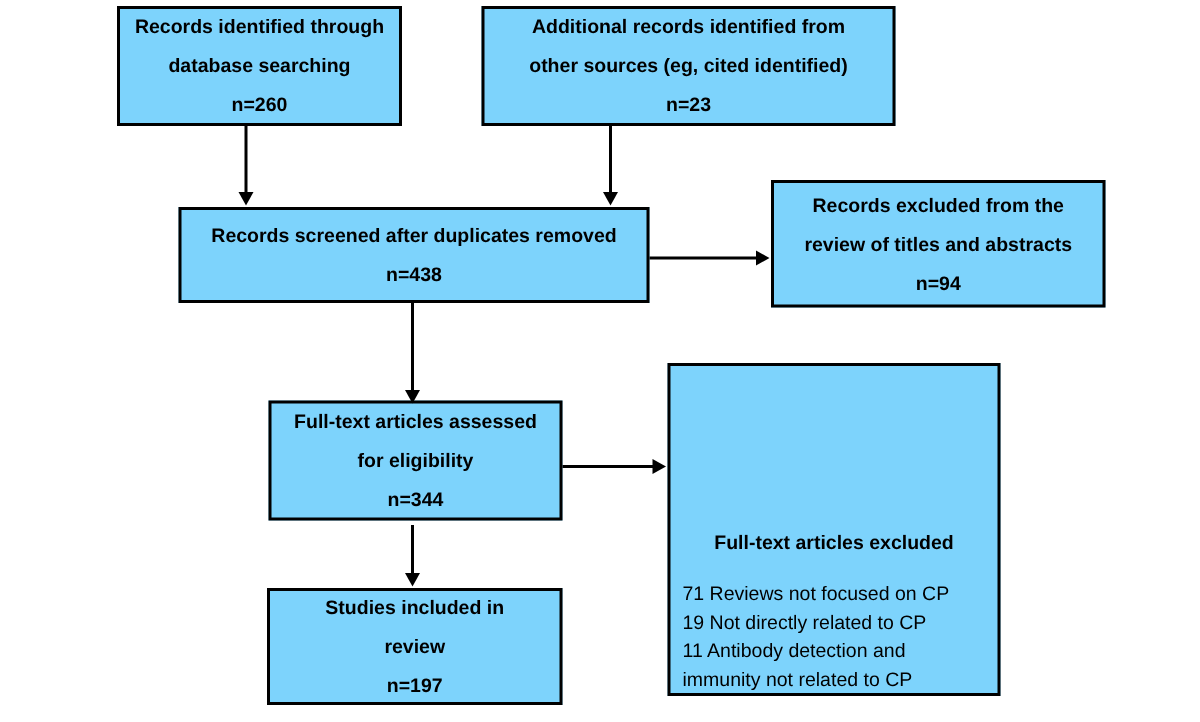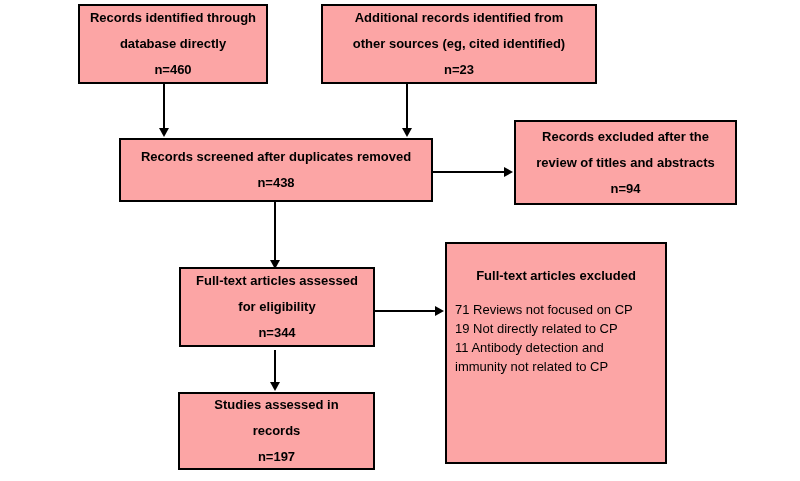--- a/index.html
+++ b/index.html
@@ -9,42 +9,42 @@
     height: 481px;
     background: #ffffff;
     font-family: "Liberation Sans", sans-serif;
     color: #000000;
     overflow: hidden;
   }
   .box {
     position: absolute;
     box-sizing: border-box;
     border: 2px solid #000000;
-    background: #fca5a5;
+    background: #7dd3fc;
     display: flex;
     flex-direction: column;
     justify-content: center;
     align-items: center;
     text-align: center;
     font-weight: bold;
     font-size: 13px;
     line-height: 26px;
   }
   .box .line { display: block; white-space: nowrap; }
 
   
   #box-identified        { left: 78px;  top: 4px;   width: 190px; height: 80px; }
   #box-additional        { left: 300px; top: 4px;   width: 276px; height: 80px; margin-left: 21px; }
   #box-screened          { left: 119px; top: 138px; width: 314px; height: 64px; }
   #box-excluded-titles   { left: 514px; top: 120px; width: 223px; height: 85px; }
   #box-fulltext-assessed { left: 179px; top: 267px; width: 196px; height: 80px; }
   #box-fulltext-excluded {
     left: 445px; top: 242px; width: 222px; height: 222px;
-    justify-content: flex-start;
-    padding-top: 20px;
+    justify-content: flex-end;
+    padding-top: 0;
   }
   #box-included          { left: 178px; top: 392px; width: 197px; height: 78px; }
 
   #box-fulltext-excluded .heading { font-weight: bold; font-size: 13px; line-height: 24px; text-align: center; width: 100%; }
   #box-fulltext-excluded .reasons {
     margin-top: 12px;
     width: 100%;
     box-sizing: border-box;
     padding: 0 18px 0 8px;
     text-align: left;
@@ -70,37 +70,37 @@
     border-left: 9px solid #000000;
   }
 </style>
 </head>
 <body>
 
 <div id="canvas">
 
   <div class="box" id="box-identified">
     <span class="line">Records identified through</span>
-    <span class="line">database directly</span>
-    <span class="line">n=460</span>
+    <span class="line">database searching</span>
+    <span class="line">n=260</span>
   </div>
 
   <div class="box" id="box-additional">
     <span class="line">Additional records identified from</span>
     <span class="line">other sources (eg, cited identified)</span>
     <span class="line">n=23</span>
   </div>
 
   <div class="box" id="box-screened">
     <span class="line">Records screened after duplicates removed</span>
     <span class="line">n=438</span>
   </div>
 
   <div class="box" id="box-excluded-titles">
-    <span class="line">Records excluded after the</span>
+    <span class="line">Records excluded from the</span>
     <span class="line">review of titles and abstracts</span>
     <span class="line">n=94</span>
   </div>
 
   <div class="box" id="box-fulltext-assessed">
     <span class="line">Full-text articles assessed</span>
     <span class="line">for eligibility</span>
     <span class="line">n=344</span>
   </div>
 
@@ -109,22 +109,22 @@
       <span class="line">Full-text articles excluded</span>
     </div>
     <div class="reasons">
       <span class="reason">71 Reviews not focused on CP</span>
       <span class="reason">19 Not directly related to CP</span>
       <span class="reason">11 Antibody detection and immunity not related to CP</span>
     </div>
   </div>
 
   <div class="box" id="box-included">
-    <span class="line">Studies assessed in</span>
-    <span class="line">records</span>
+    <span class="line">Studies included in</span>
+    <span class="line">review</span>
     <span class="line">n=197</span>
   </div>
 
   <div>
     <div class="vline" style="left:163px; top:84px; height:45px;"></div>
     <div class="head-down" style="left:159px; top:128px;"></div>
   </div>
 
   <div>
     <div class="vline" style="left:406px; top:84px; height:45px;"></div>

